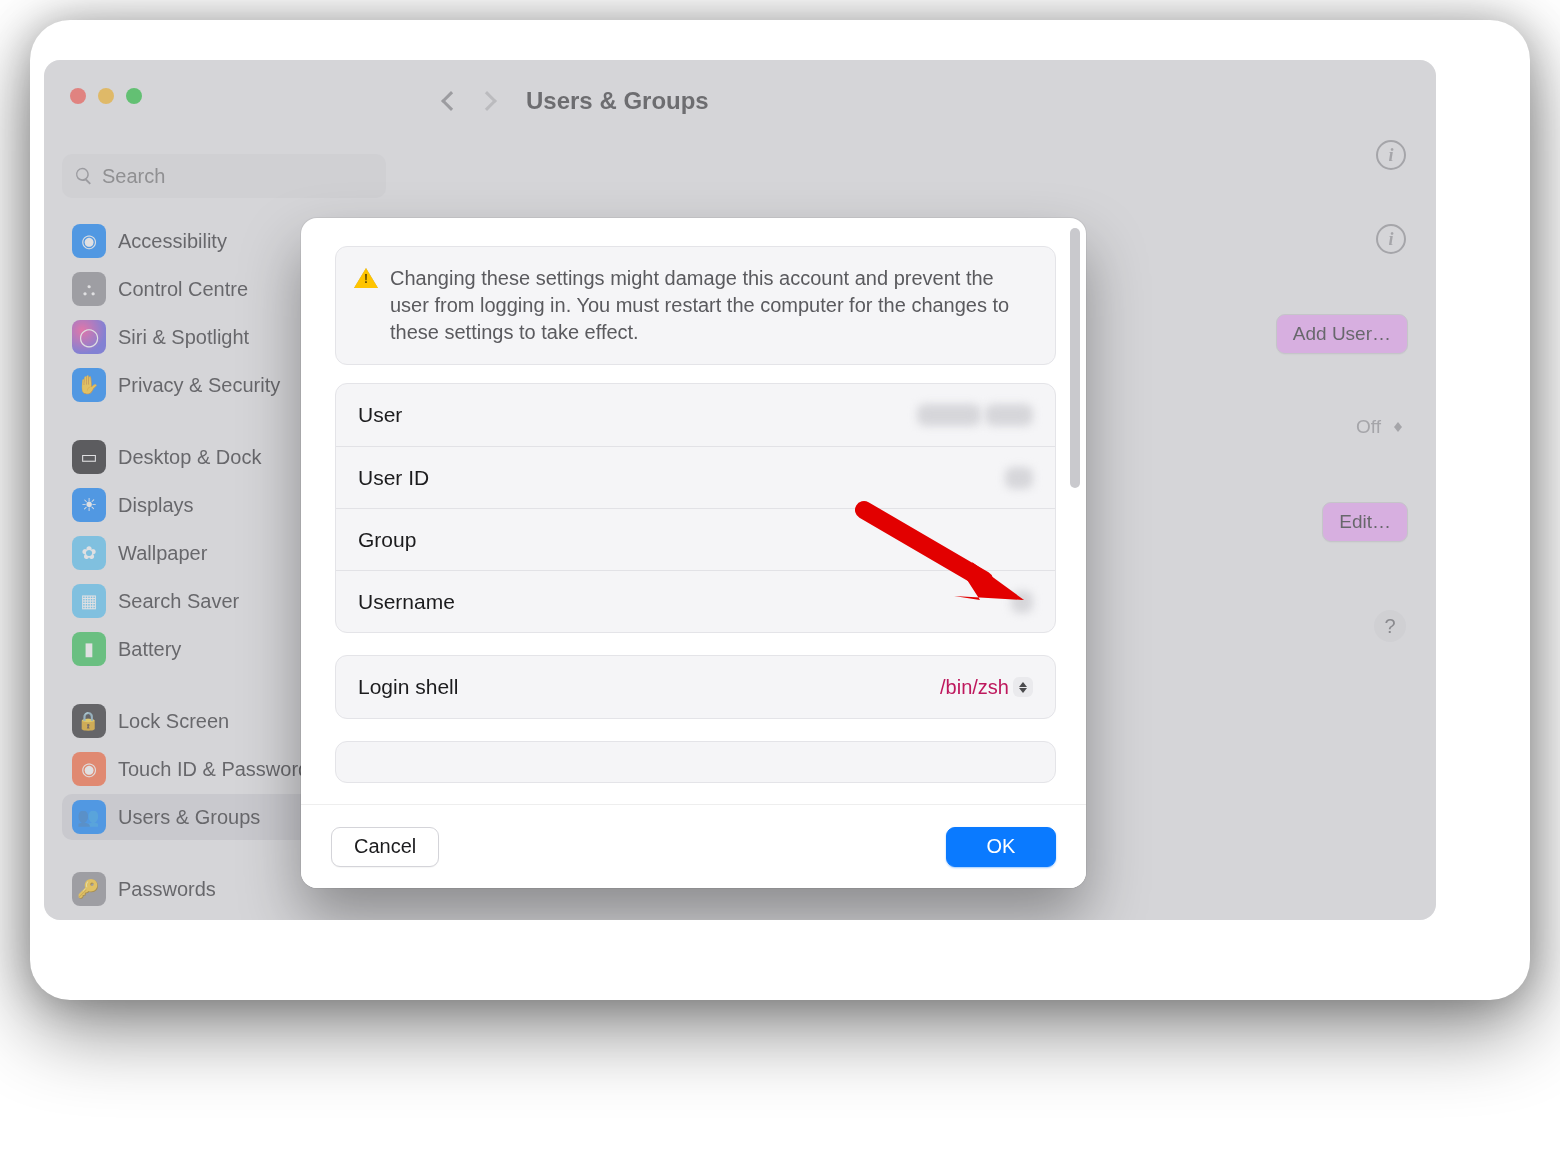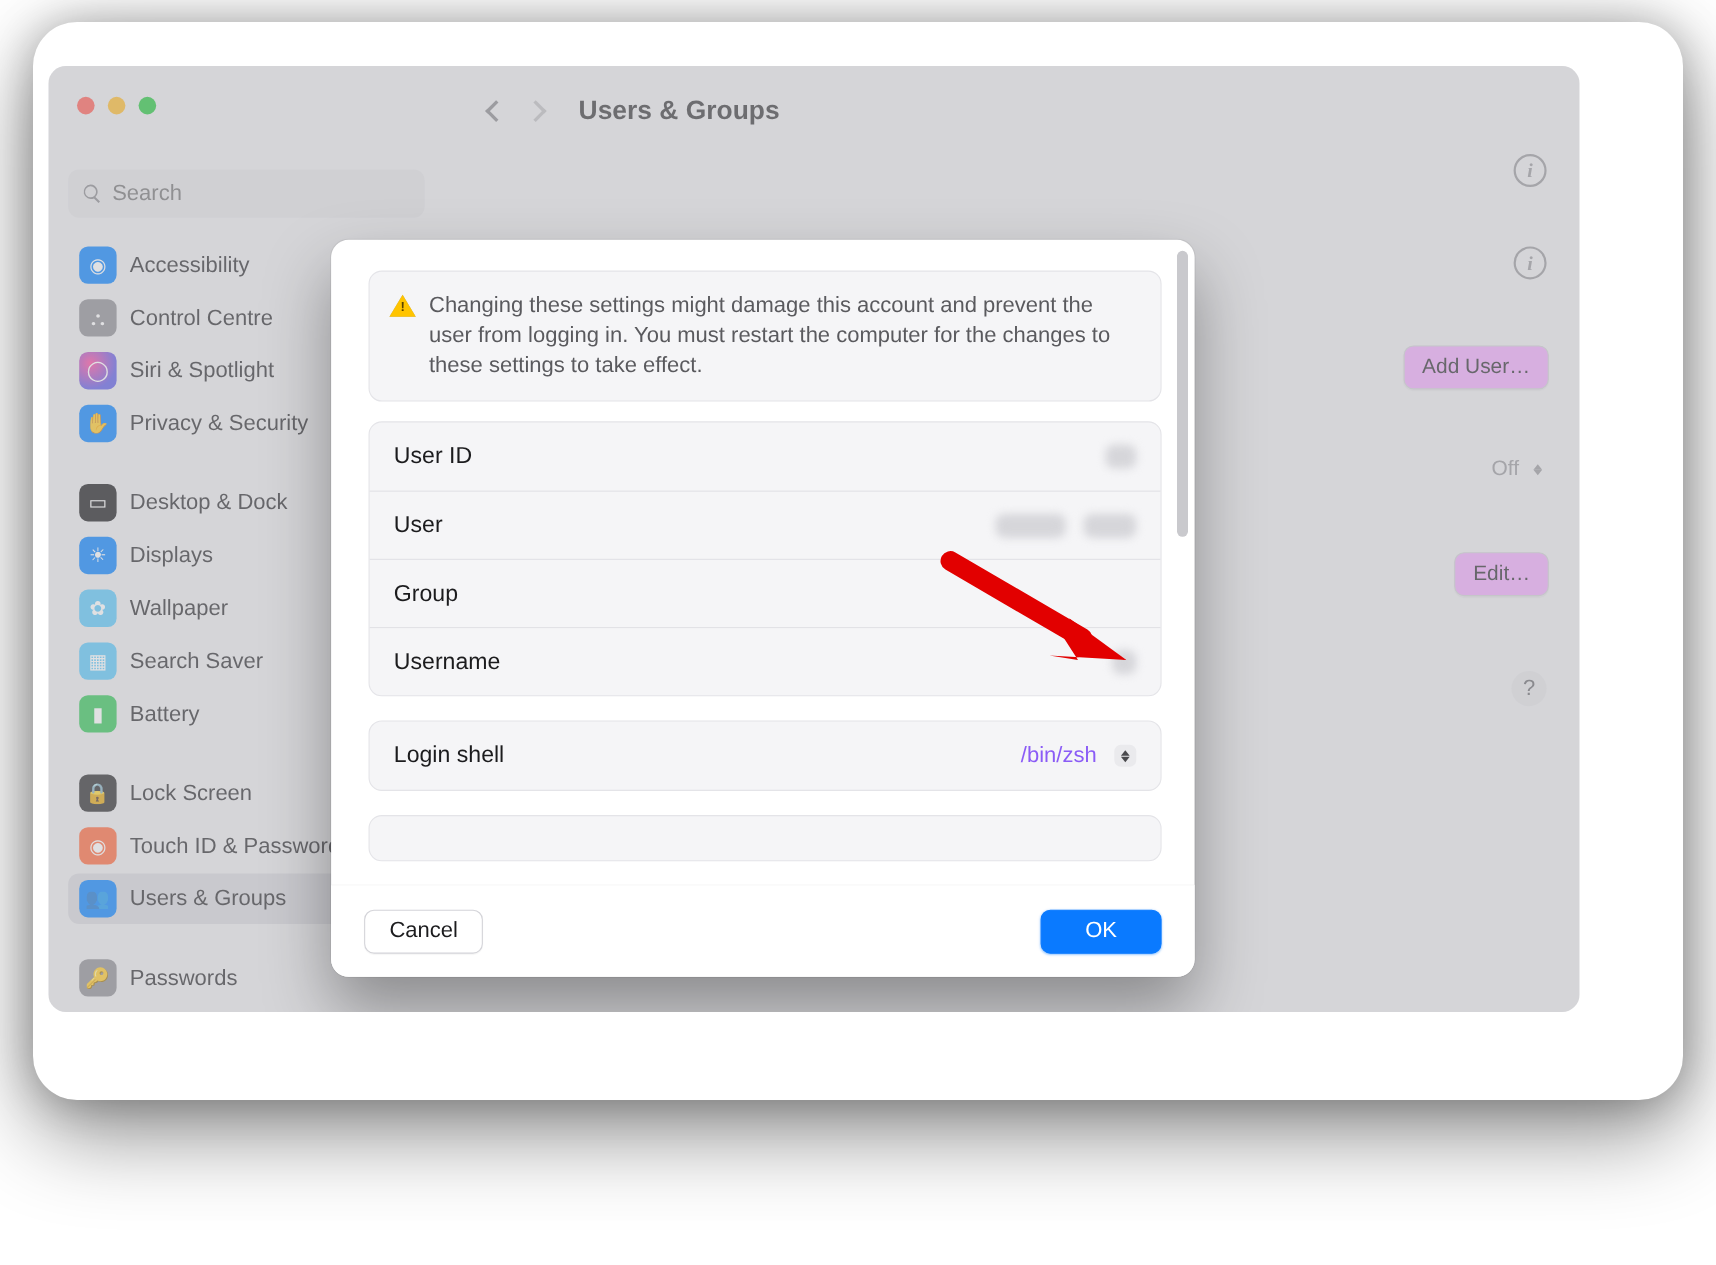--- a/index.html
+++ b/index.html
@@ -165,21 +165,21 @@
   .group-card {
     margin-top:18px;
     background:#f5f5f7; border:1px solid #e4e4e8; border-radius:12px;
   }
   .row {
     display:flex; align-items:center; justify-content:space-between;
     padding:0 22px; height:62px;
     font-size:21px; color:#1c1c1e;
   }
   .row + .row { border-top:1px solid #e2e2e6; }
-  .row .val { color:#8b5cf6; font-size:20px; display:flex; align-items:center; gap:16px;}
+  .row .val { color:#be185d; font-size:20px; display:flex; align-items:center; gap:4px;}
   .blur-chip {
     display:inline-block; height:22px; border-radius:8px;
     background:#d6d6da; filter: blur(4px);
   }
   .select-caret {
     width:20px;height:20px;border-radius:6px;background:#eaeaed;
     display:flex;flex-direction:column;align-items:center;justify-content:center;
     gap:1px;
   }
   .select-caret span{width:0;height:0;border-left:4px solid transparent;border-right:4px solid transparent;}
@@ -350,30 +350,30 @@
       <div class="sheet-scroll">
         <div class="sheet-scrollbar"></div>
 
         <div class="warn-card">
           <div class="warn-tri"></div>
           <div>Changing these settings might damage this account and prevent the user from logging in. You must restart the computer for the changes to these settings to take effect.</div>
         </div>
 
         <div class="group-card">
           <div class="row">
-            <span>User ID</span>
-            <span class="val">
-              <span class="blur-chip" style="width:28px"></span>
-            </span>
-          </div>
-          <div class="row">
             <span>User</span>
             <span class="val">
               <span class="blur-chip" style="width:64px"></span>
               <span class="blur-chip" style="width:48px"></span>
+            </span>
+          </div>
+          <div class="row">
+            <span>User ID</span>
+            <span class="val">
+              <span class="blur-chip" style="width:28px"></span>
             </span>
           </div>
           <div class="row">
             <span>Group</span>
             <span class="val"></span>
           </div>
           <div class="row">
             <span>Username</span>
             <span class="val">
               <span class="blur-chip" style="width:22px"></span>

